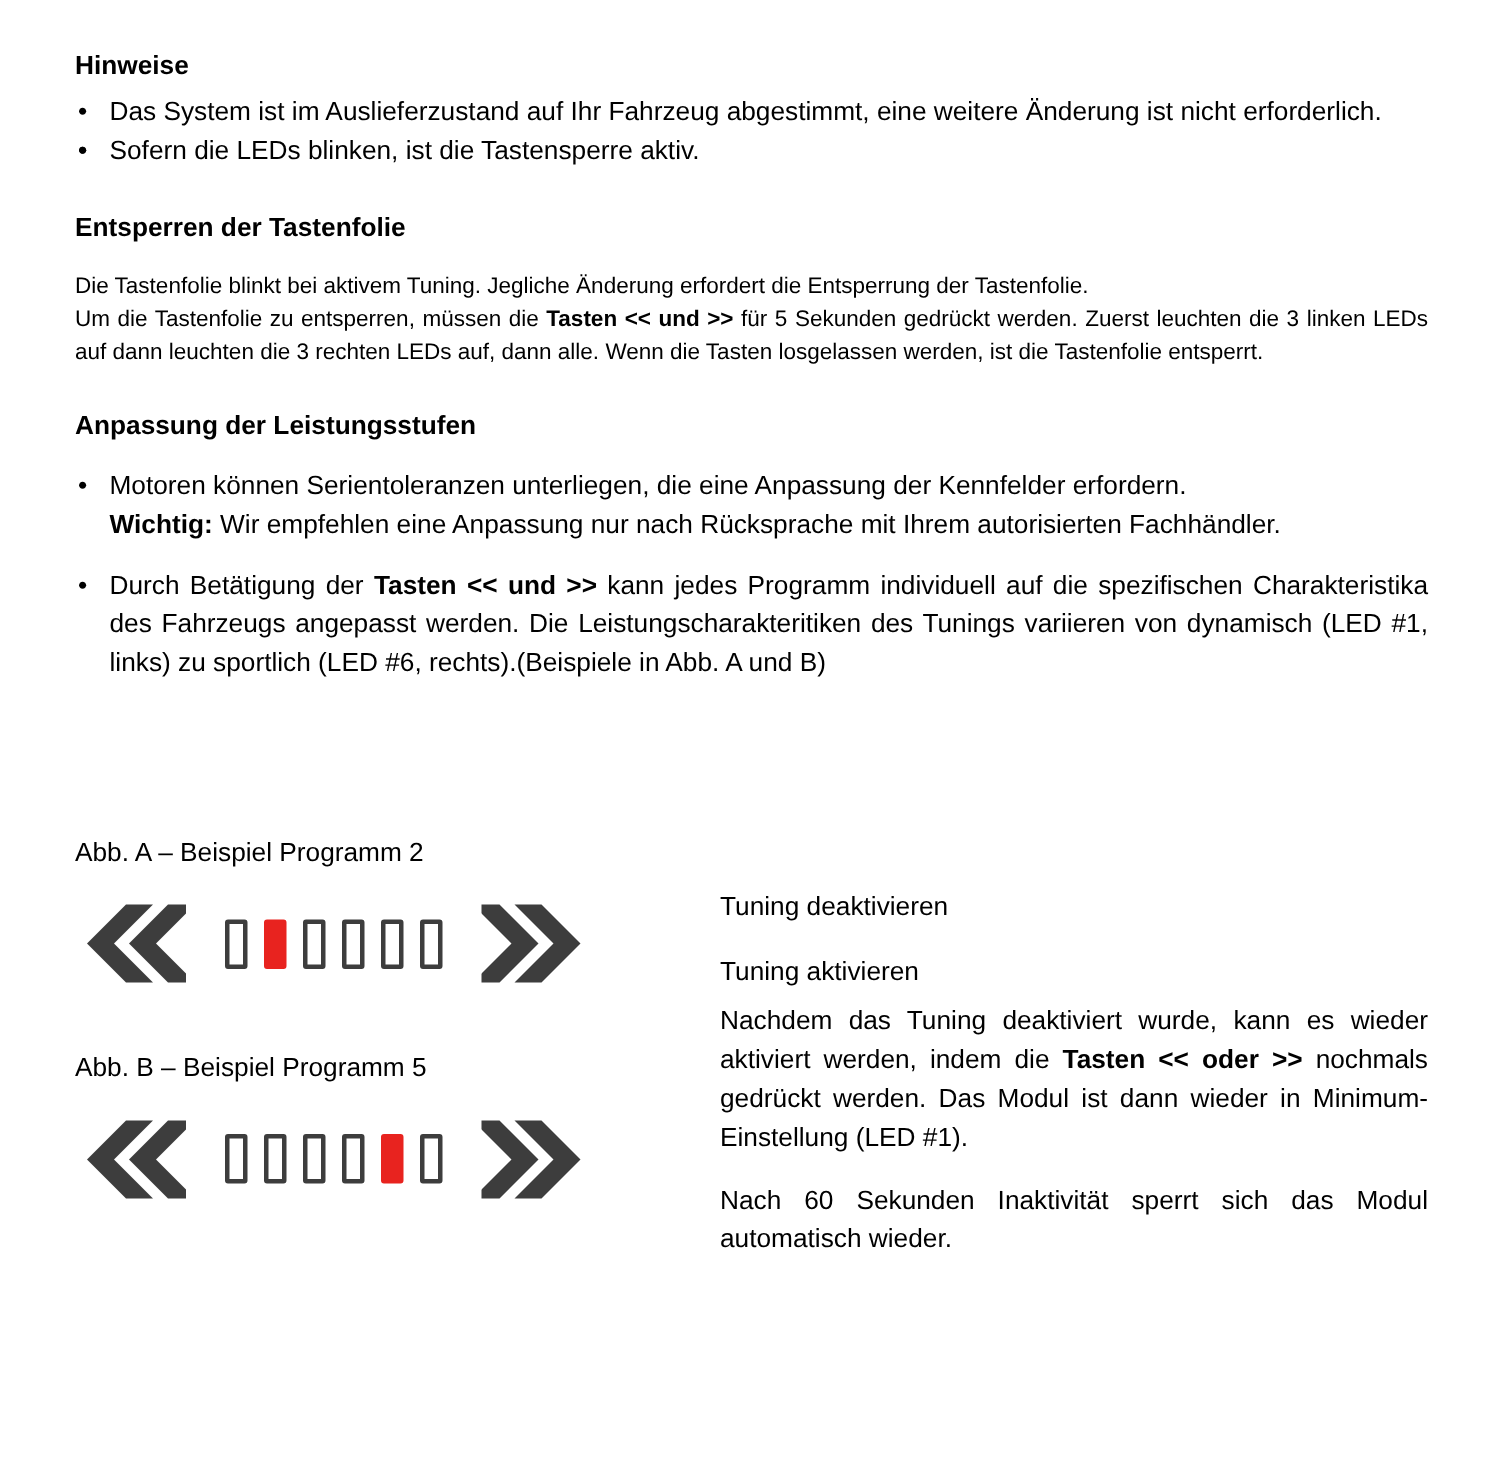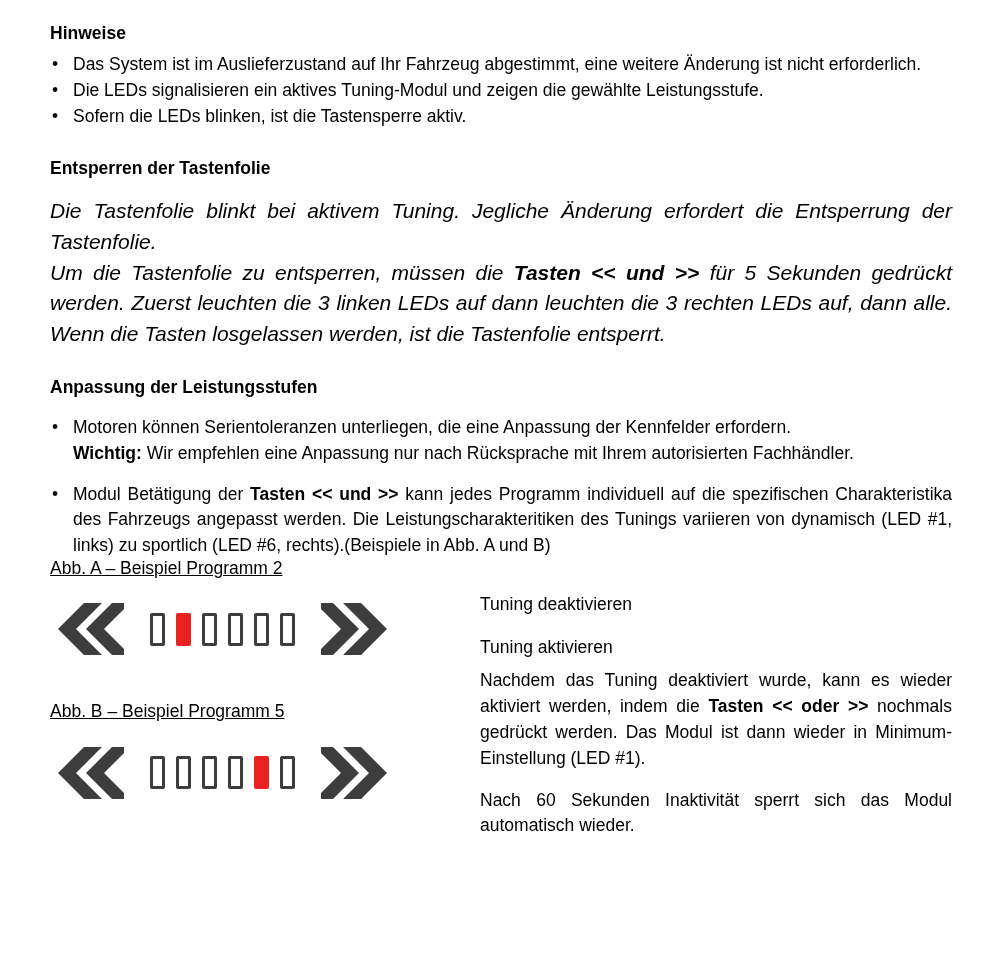--- a/index.html
+++ b/index.html
@@ -16,21 +16,21 @@
   }
   .page {
     position: relative;
     width: 1000px;
     height: 975px;
     padding: 0;
   }
   .content {
     position: absolute;
     left: 50px;
-    top: 22px;
+    top: 32px;
     width: 902px;
   }
   h2.section-title {
     font-size: 17.5px;
     font-weight: bold;
     margin: 0 0 6px 0;
     line-height: 1.35;
   }
   .bullets {
     margin: 0;
@@ -44,37 +44,35 @@
     line-height: 1.45;
     text-align: justify;
     margin-bottom: 1px;
   }
   .bullets li .dot {
     position: absolute;
     left: 2px;
     top: 0;
   }
   .para {
-    font-size: 21px;
+    font-size: 15px;
     line-height: 1.46;
     text-align: justify;
     margin: 0;
-    font-style: italic;
   }
   .block-gap-lg { height: 26px; }
   .block-gap-sm { height: 10px; }
   b, .bold { font-weight: bold; }
 
   
   .figures {
     position: absolute;
     left: 50px;
     top: 556px;
     width: 420px;
-    text-decoration: underline;
   }
   .fig-caption {
     font-size: 17.5px;
     line-height: 1.45;
     margin: 0 0 20px 0;
   }
   .led-bar {
     display: flex;
     align-items: center;
     gap: 0px;
@@ -128,21 +126,21 @@
 <body>
 
 <div class="page">
 
   <div class="content">
 
     <h2 class="section-title">Hinweise</h2>
 
     <ul class="bullets">
       <li><span class="dot">•</span><span>Das System ist im Auslieferzustand auf Ihr Fahrzeug abgestimmt, eine weitere Änderung ist nicht erforderlich.</span></li>
-      <li><span class="dot">•</span><span>Die LEDs signalisieren ein aktives Tuning-Modul und zeigen die gewählte Leistungsstufe.</span></li>
+      <li><span class="dot">•</span></li>
       <li><span class="dot">•</span><span>Sofern die LEDs blinken, ist die Tastensperre aktiv.</span></li>
     </ul>
 
     <div class="block-gap-lg"></div>
 
     <h2 class="section-title">Entsperren der Tastenfolie</h2>
 
     <div class="block-gap-sm"></div>
 
     <p class="para"><span>Die Tastenfolie blinkt bei aktivem Tuning. Jegliche Änderung erfordert die Entsperrung der Tastenfolie.</span></p>
@@ -156,21 +154,21 @@
     <div class="block-gap-sm"></div>
 
     <ul class="bullets">
       <li style="margin-bottom:16px;">
         <span class="dot">•</span>
         <span>Motoren können Serientoleranzen unterliegen, die eine Anpassung der Kennfelder erfordern.</span><br>
         <b>Wichtig:</b><span> Wir empfehlen eine Anpassung nur nach Rücksprache mit Ihrem autorisierten Fachhändler.</span>
       </li>
       <li>
         <span class="dot">•</span>
-        <span>Modul Betätigung der </span><b>Tasten &lt;&lt; und &gt;&gt;</b><span> kann jedes Programm individuell auf die spezifischen Charakteristika des Fahrzeugs angepasst werden. Die Leistungscharakteritiken des Tunings variieren von dynamisch (LED #1, links) zu sportlich (LED #6, rechts).(Beispiele in Abb. A und B)</span>
+        <span>Durch Betätigung der </span><b>Tasten &lt;&lt; und &gt;&gt;</b><span> kann jedes Programm individuell auf die spezifischen Charakteristika des Fahrzeugs angepasst werden. Die Leistungscharakteritiken des Tunings variieren von dynamisch (LED #1, links) zu sportlich (LED #6, rechts).(Beispiele in Abb. A und B)</span>
       </li>
     </ul>
 
   </div>
 
   <div class="figures">
 
     <p class="fig-caption">Abb. A – Beispiel Programm 2</p>
 
     <div class="led-bar">

